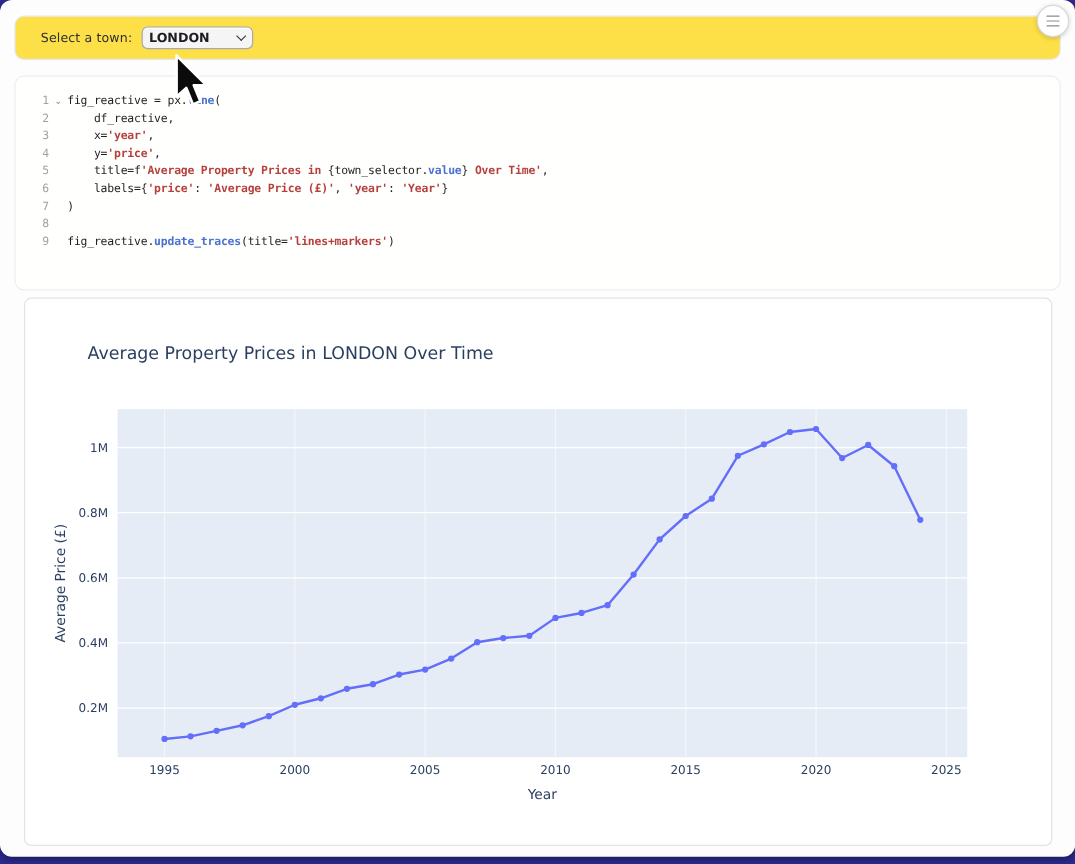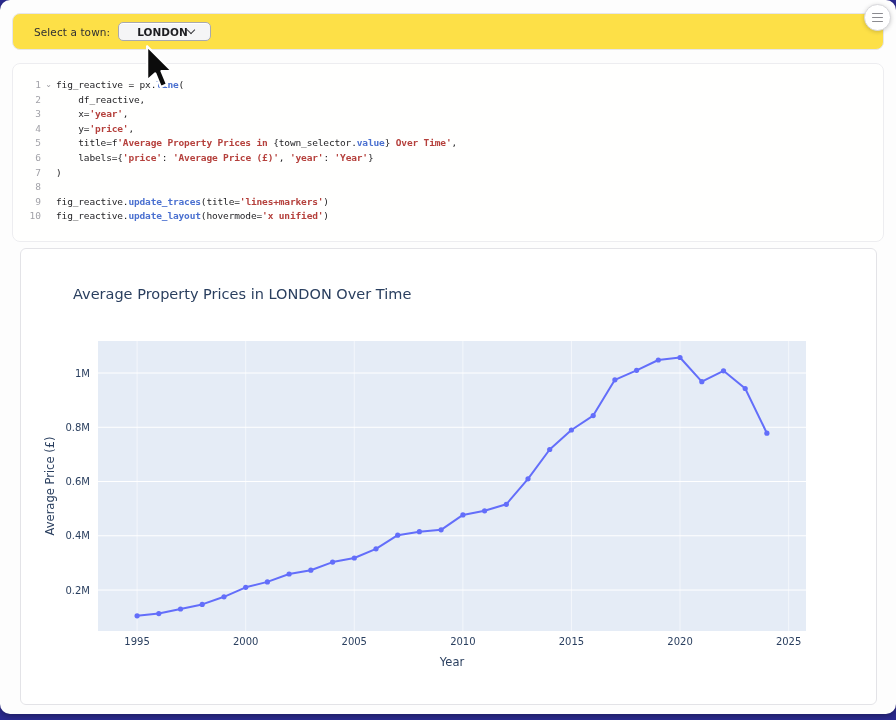--- a/index.html
+++ b/index.html
@@ -15,21 +15,21 @@
   
   .widget-panel {
     position:absolute; left:12px; right:12px; top:13px; height:37px;
     border:1px solid #e6e6ea; border-radius:8px; background:#fde047;
     display:flex; align-items:center; padding-left:21px;
   }
   .widget-label { font-size:10.5px; color:#2f2f33; letter-spacing:.1px; }
   .town-select {
     margin-left:8px; width:93px; height:19px; background:#f5f5f6;
     border:1px solid #a9a9ae; border-radius:5px;
-    display:flex; align-items:center; padding:0 18px; cursor:pointer;
+    display:flex; align-items:center; padding:0 5px; cursor:pointer;
     box-shadow:inset 0 1px 0 #fff;
   }
   .town-select .value { font-size:10.5px; font-weight:600; color:#1d1d21; flex:1; }
   .chevron { width:7px; height:7px; position:relative; margin-top:-3px; }
   .chevron::after {
     content:""; position:absolute; left:0; top:0; width:5px; height:5px;
     border-right:1.4px solid #3a3a3e; border-bottom:1.4px solid #3a3a3e;
     transform:rotate(45deg);
   }
 
@@ -128,25 +128,20 @@
         </div>
         <div class="code-row">
           <div class="gutter">8</div>
           <div class="fold"></div>
           <div class="code-text"></div>
         </div>
         <div class="code-row">
           <div class="gutter">9</div>
           <div class="fold"></div>
           <div class="code-text"><span class="tk-p">fig_reactive.</span><span class="tk-fn">update_traces</span><span class="tk-p">(title=</span><span class="tk-s">'lines+markers'</span><span class="tk-p">)</span></div>
-        </div>
-        <div class="code-row">
-          <div class="gutter">10</div>
-          <div class="fold"></div>
-          <div class="code-text"><span class="tk-p">fig_reactive.</span><span class="tk-fn">update_layout</span><span class="tk-p">(hovermode=</span><span class="tk-s">'x unified'</span><span class="tk-p">)</span></div>
         </div>
       </div>
   </div>
 
   <div class="chart-card">
     <svg id="plot" width="857" height="457" viewBox="0 0 857 457">
         <rect x="77" y="92" width="708" height="290" fill="#e5ecf6"></rect>
         <line x1="116.09202453987642" x2="116.09202453987642" y1="92" y2="382" stroke="#ffffff" stroke-width="1" opacity="0.55"></line>
         <line x1="224.68098159509145" x2="224.68098159509145" y1="92" y2="382" stroke="#ffffff" stroke-width="1" opacity="0.55"></line>
         <line x1="333.26993865030647" x2="333.26993865030647" y1="92" y2="382" stroke="#ffffff" stroke-width="1" opacity="0.55"></line>

